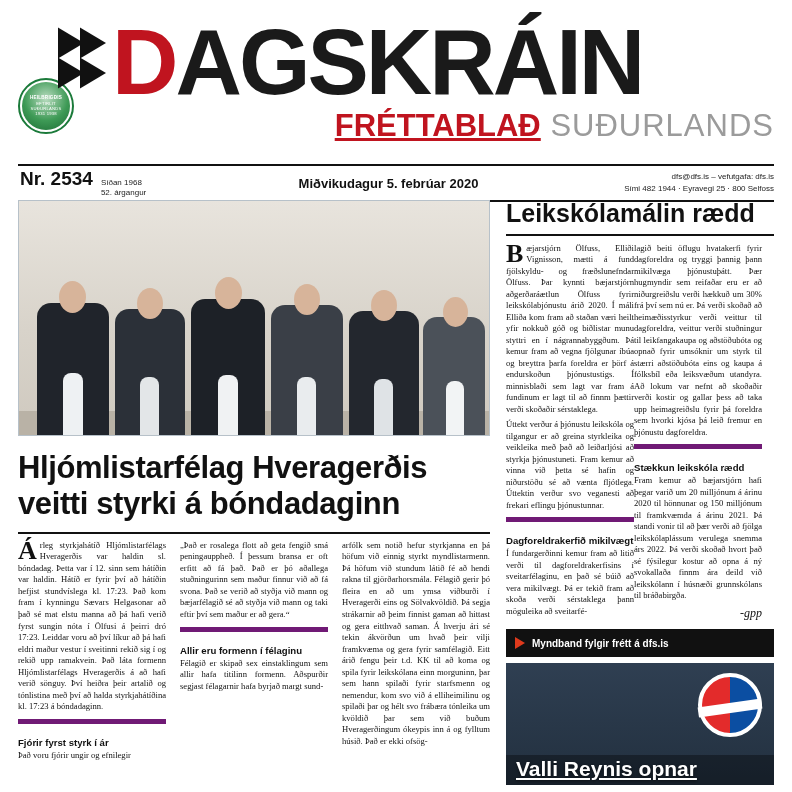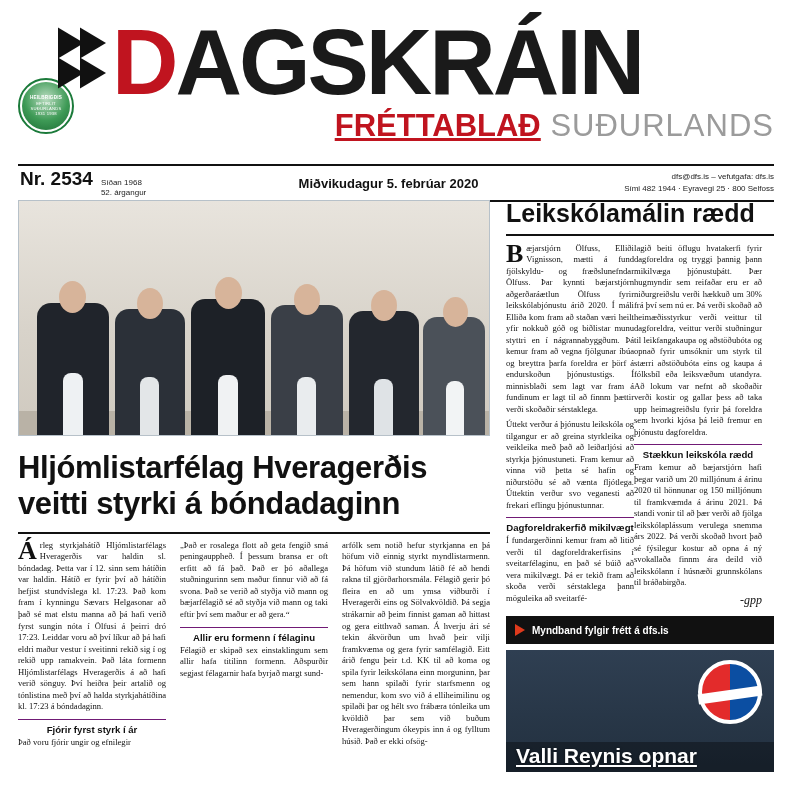--- a/index.html
+++ b/index.html
@@ -117,21 +117,21 @@
   .body { font-size: 8.6px; line-height: 1.34; text-align: justify; }
   .body p { margin: 0 0 4px 0; }
   .dropcap::first-letter {
     float:left; font-size:26px; line-height:22px; padding-right:3px; font-weight:bold;
     font-family:"Liberation Serif", serif;
   }
   .subhead {
     font-family:"Liberation Sans", sans-serif; font-weight:bold; font-size:9.6px;
     margin: 6px 0 2px 0;
   }
-  .subhead-rule { border-top:1px solid #701a75; margin-top:6px; padding-top:4px;text-align:center; }
+  .subhead-rule { border-top:5px solid #701a75; margin-top:6px; padding-top:13px; }
 
   
   .right-title {
     font-family:"Liberation Sans", sans-serif; font-weight:bold;
     font-size: 25px; line-height:1.1; margin:0 0 6px 0;
   }
   .right-rule { border-top:2px solid #111; margin: 4px 0 7px 0; }
   .cols2 { display:flex; gap:0; }
   .cols2 .c { width: 128px; }
   .byline { font-size:12px; text-align:right; font-style:italic; margin-top:3px; }

